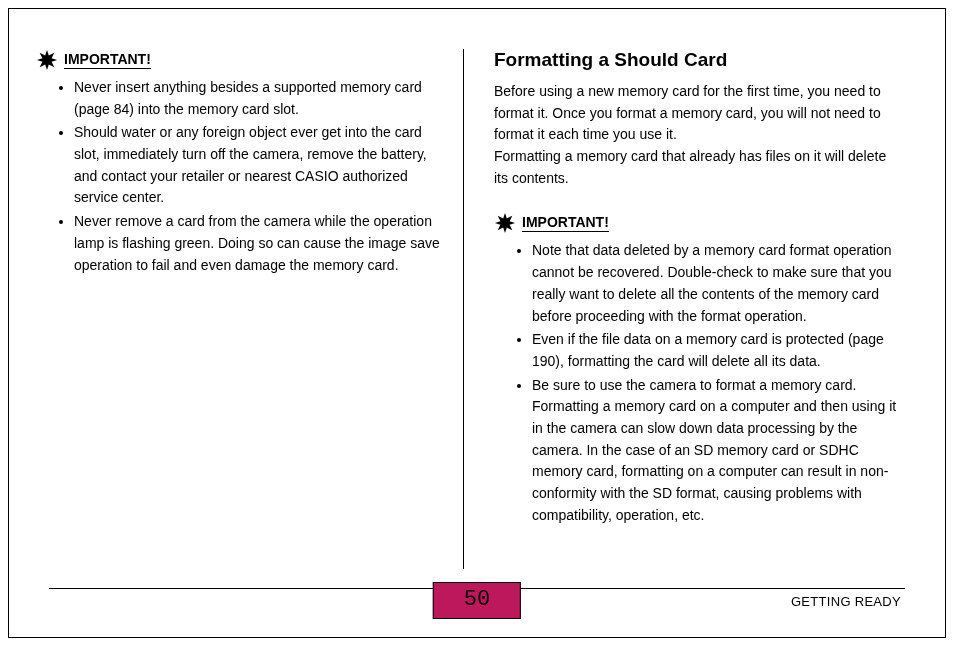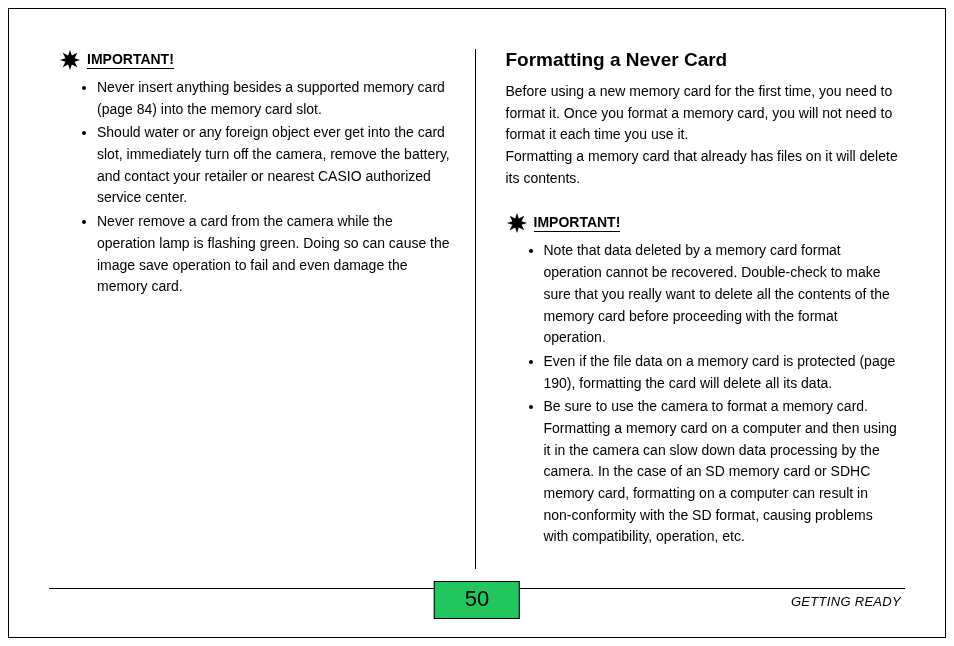--- a/index.html
+++ b/index.html
@@ -11,21 +11,21 @@
       font-size: 14px;
       color: #000;
       position: relative;
       padding: 8px;
     }
     .page {
       width: 100%;
       height: 100%;
       border: 1px solid #000;
       position: relative;
-      padding: 40px 40px 50px 40px;
+      padding: 40px 40px 50px 17px;
     }
     .columns {
       display: flex;
       height: 520px;
     }
     .col {
       flex: 1;
       padding: 0 18px;
     }
     .col-left {
@@ -84,30 +84,29 @@
       border-top: 1px solid #000;
     }
     .page-number-box {
       position: absolute;
       bottom: 18px;
       left: 50%;
       transform: translateX(-50%);
       border: 1px solid #000;
       padding: 4px 30px 6px 30px;
       font-size: 22px;
-      font-family: Liberation Sans, sans-serif;
-      background: #22c55e;
+      font-family: Liberation Mono, monospace;
+      background: #be185d;
     }
     .footer-label {
       position: absolute;
       bottom: 28px;
       right: 44px;
       font-size: 13px;
       letter-spacing: 0.3px;
-      font-style: italic;
     }
   </style>
 </head>
 <body>
 
 <div class="page">
   <div class="columns">
 
     <div class="col col-left">
       <div class="important-block">
@@ -119,21 +118,21 @@
         </div>
         <ul class="bullet-list">
           <li>Never insert anything besides a supported memory card (page 84) into the memory card slot.</li>
           <li>Should water or any foreign object ever get into the card slot, immediately turn off the camera, remove the battery, and contact your retailer or nearest CASIO authorized service center.</li>
           <li>Never remove a card from the camera while the operation lamp is flashing green. Doing so can cause the image save operation to fail and even damage the memory card.</li>
         </ul>
       </div>
     </div>
 
     <div class="col col-right">
-      <div class="section-heading">Formatting a Never Card</div>
+      <div class="section-heading">Formatting a Should Card</div>
       <div class="body-text">
         <span>Before using a new memory card for the first time, you need to format it. Once you format a memory card, you will not need to format it each time you use it.</span><br>
         <span>Formatting a memory card that already has files on it will delete its contents.</span>
       </div>
       <div class="important-block">
         <div class="important-header">
           <svg class="burst-icon" viewBox="0 0 24 24">
             <polygon points="12,1 14,7 20,4 17,10 23,12 17,14 20,20 14,17 12,23 10,17 4,20 7,14 1,12 7,10 4,4 10,7" fill="#000"></polygon>
           </svg>
           <span class="important-label">IMPORTANT!</span>

